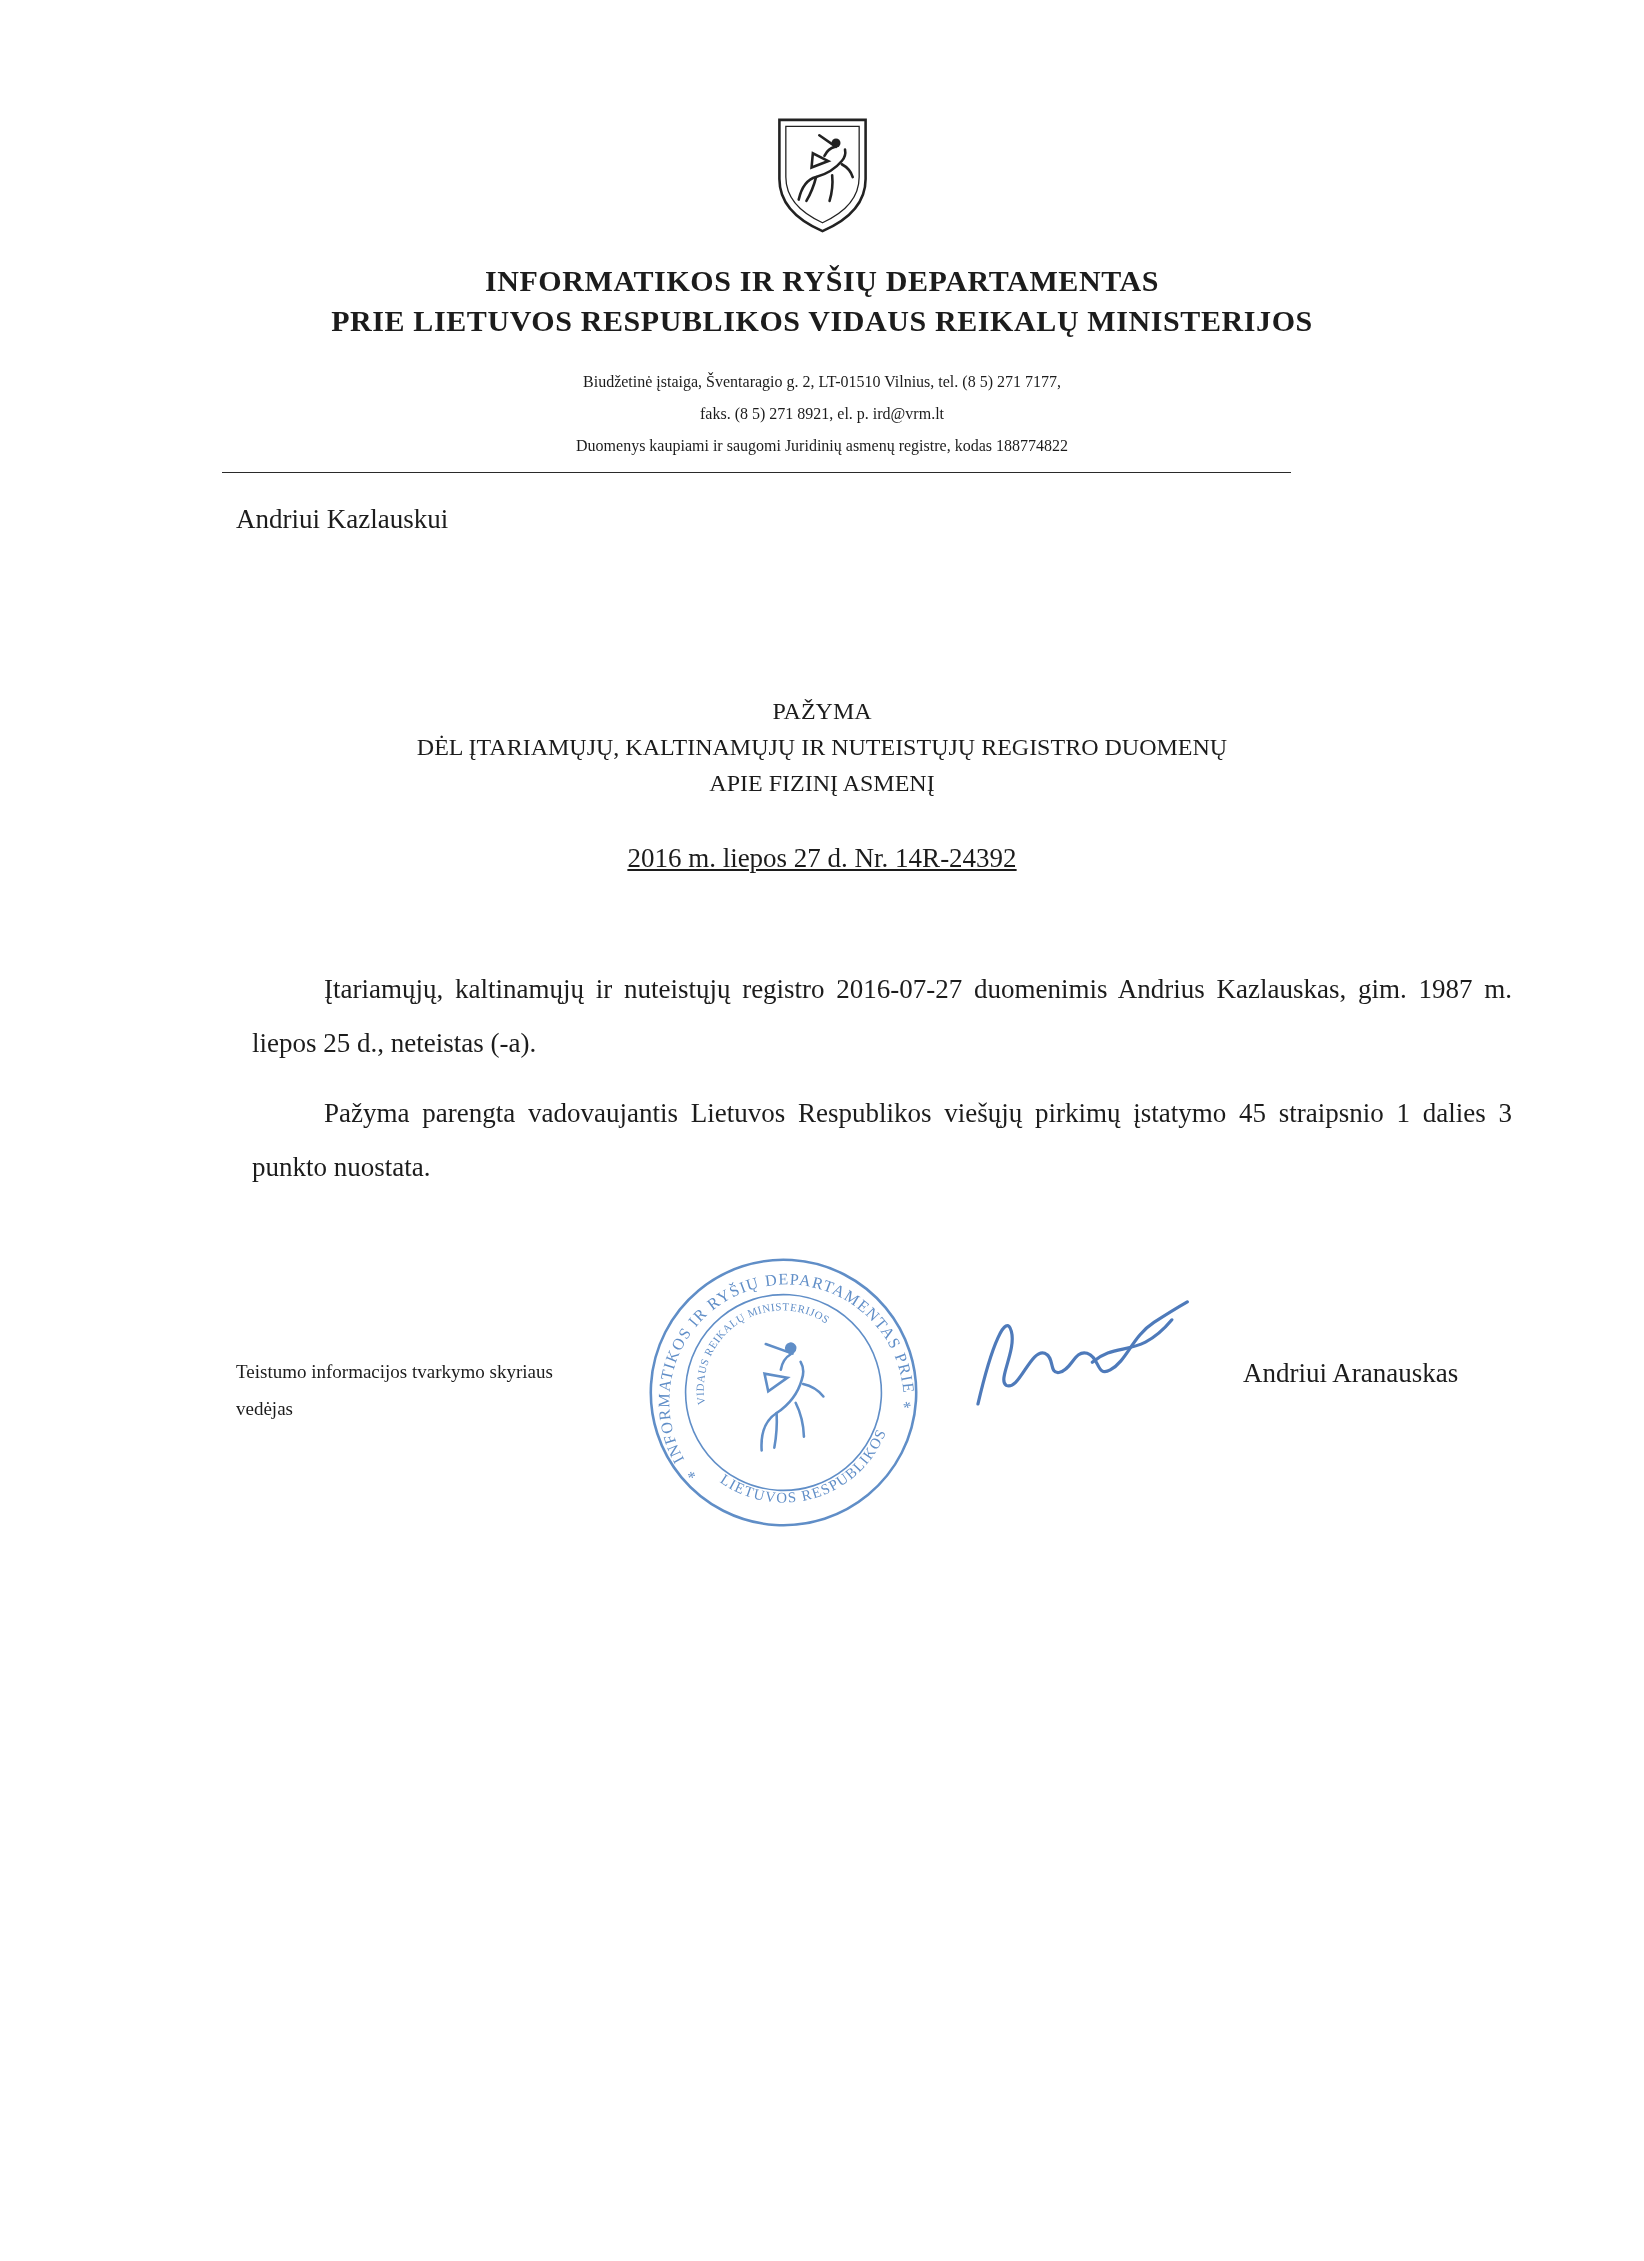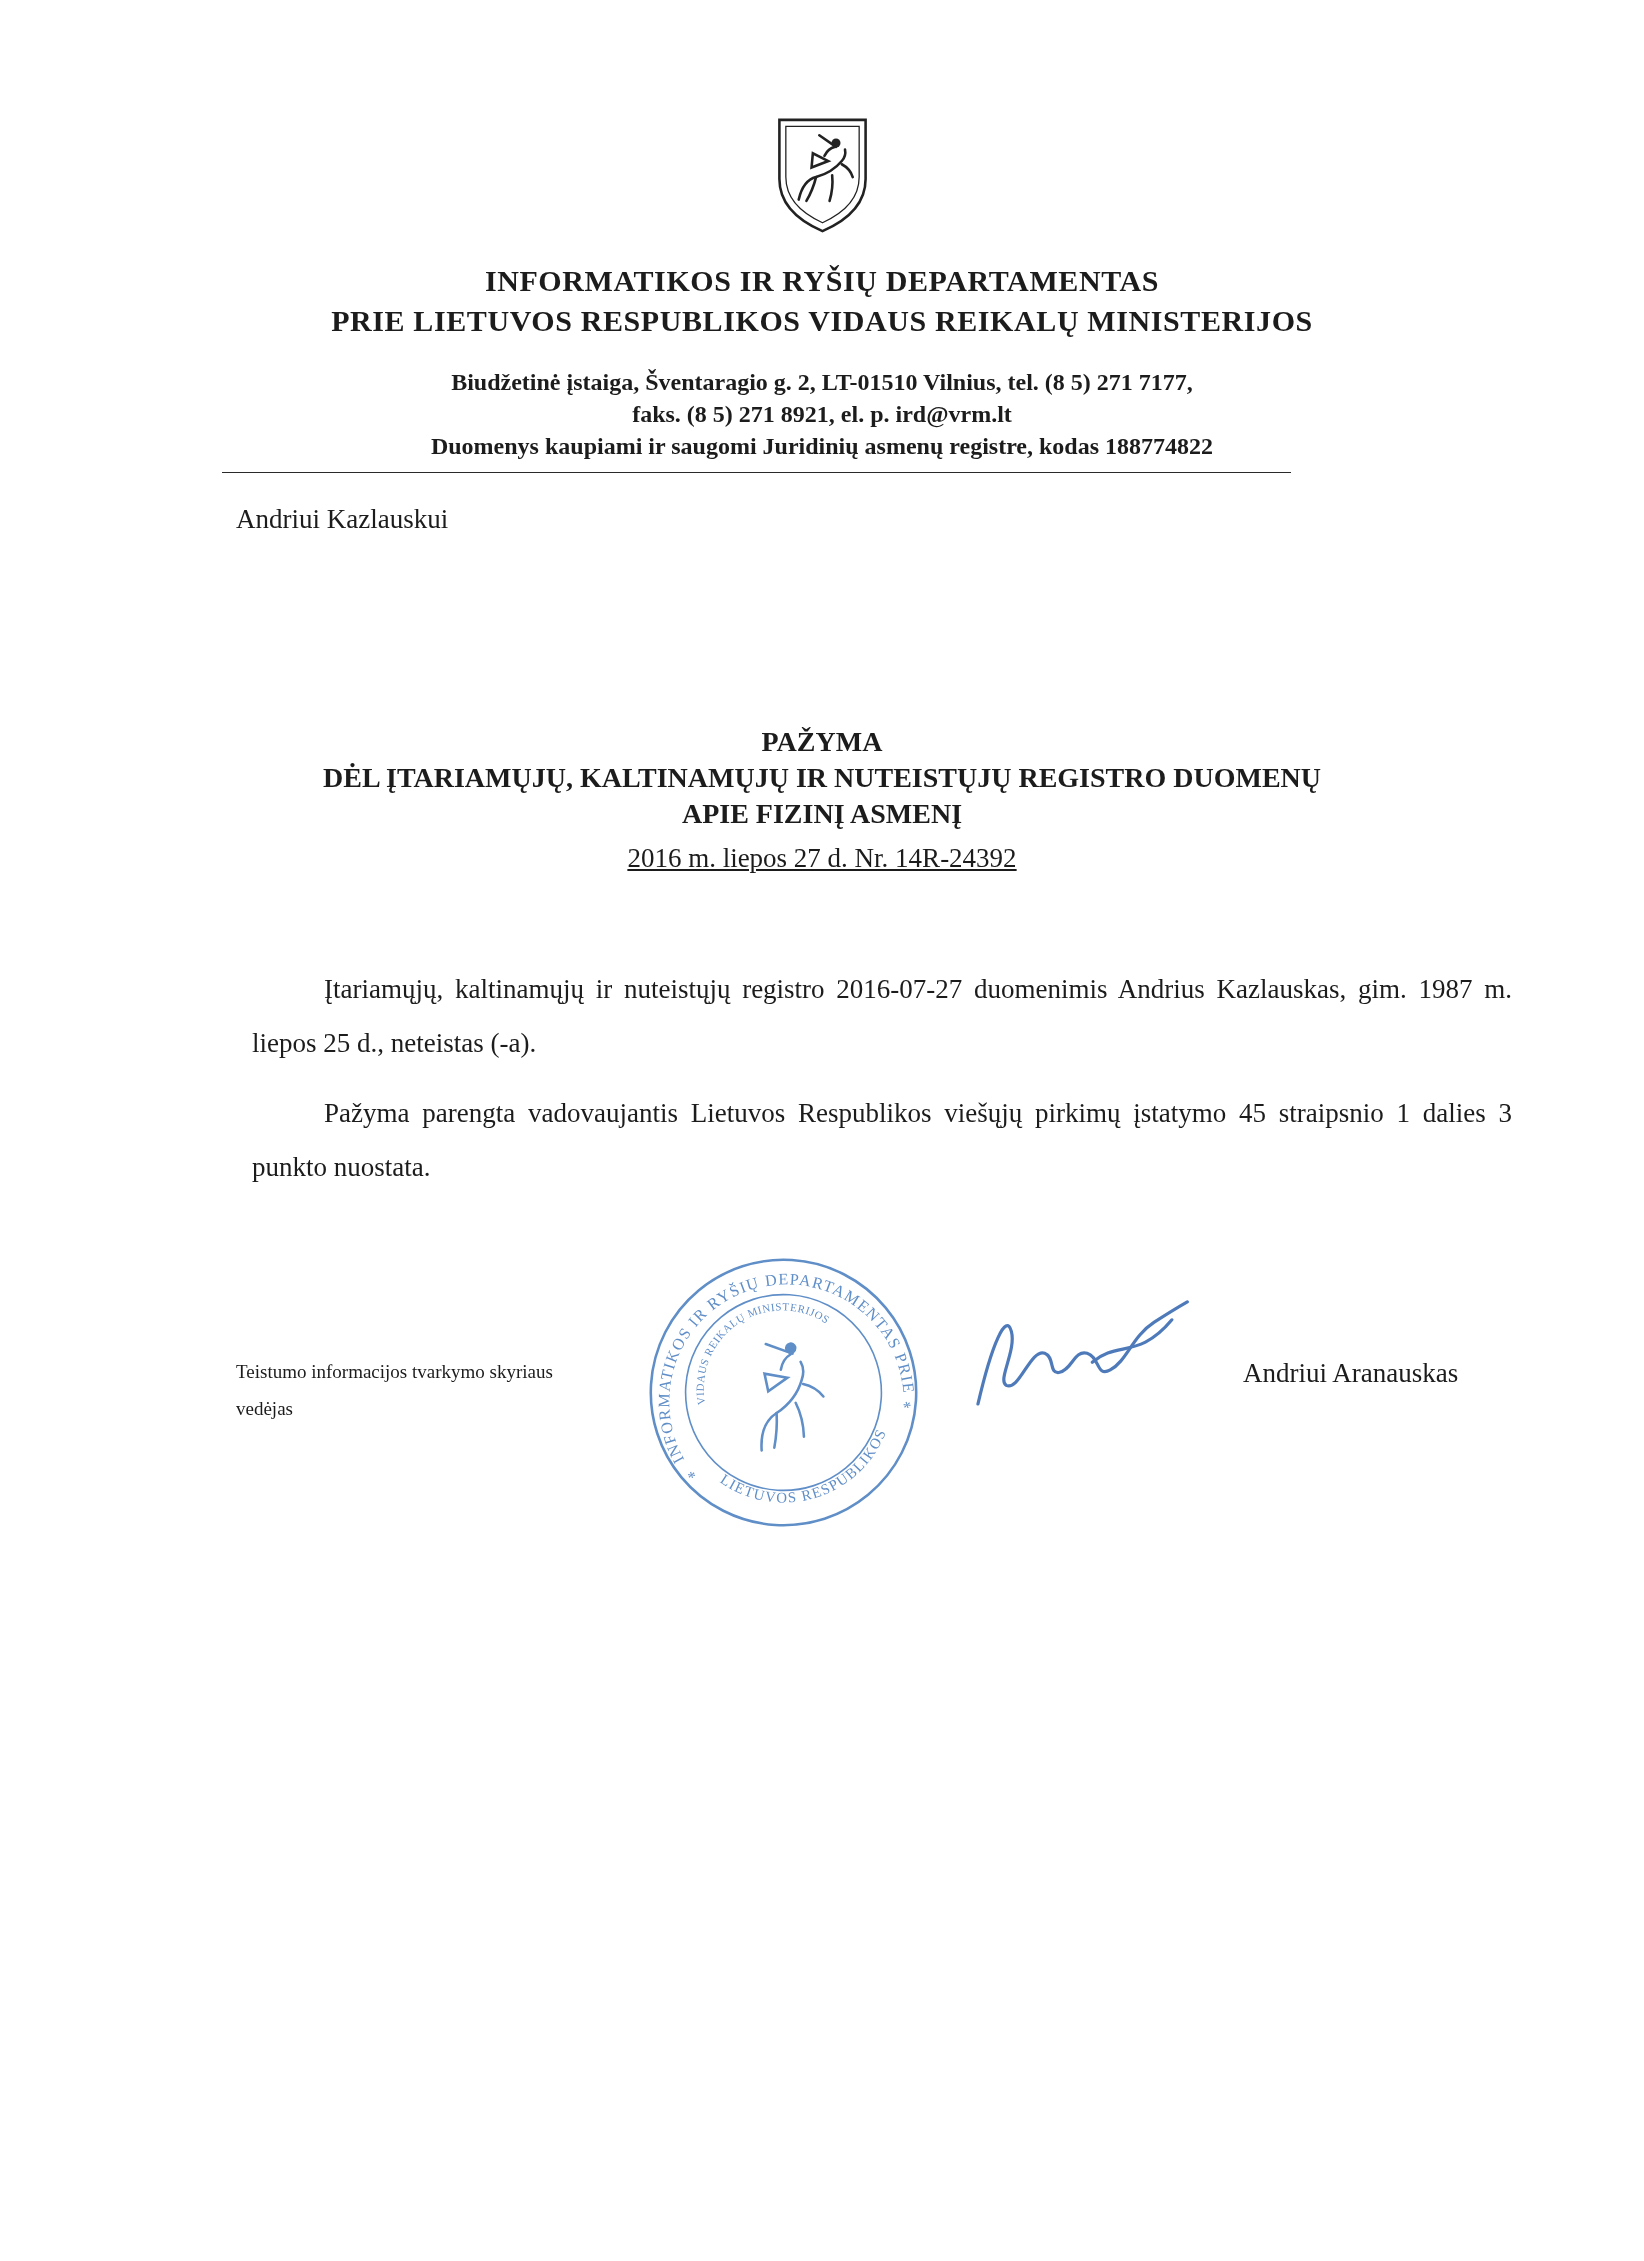--- a/index.html
+++ b/index.html
@@ -21,40 +21,39 @@
 
   .org-name {
     top: 261px;
     font-size: 30px;
     font-weight: bold;
     line-height: 40px;
     letter-spacing: 0.6px;
   }
   .address {
     top: 366px;
-    font-size: 24px;
+    font-size: 16px;
     line-height: 32px;
-    font-weight: bold;
   }
   .rule {
     top: 472px;
     left: 222px;
     width: 1069px;
     height: 0;
     border-top: 1.9px solid #2a2a2a;
   }
   .addressee {
     top: 504px;
     left: 236px;
     font-size: 27px;
   }
   .doc-title {
-    top: 724px;
-    font-size: 28px;
-    font-weight: bold;
+    top: 693px;
+    font-size: 24px;
+    font-weight: normal;
     line-height: 36px;
   }
   .doc-date {
     top: 843px;
     font-size: 27px;
     text-decoration: underline;
   }
   .body-text {
     top: 946px;
     left: 236px;

